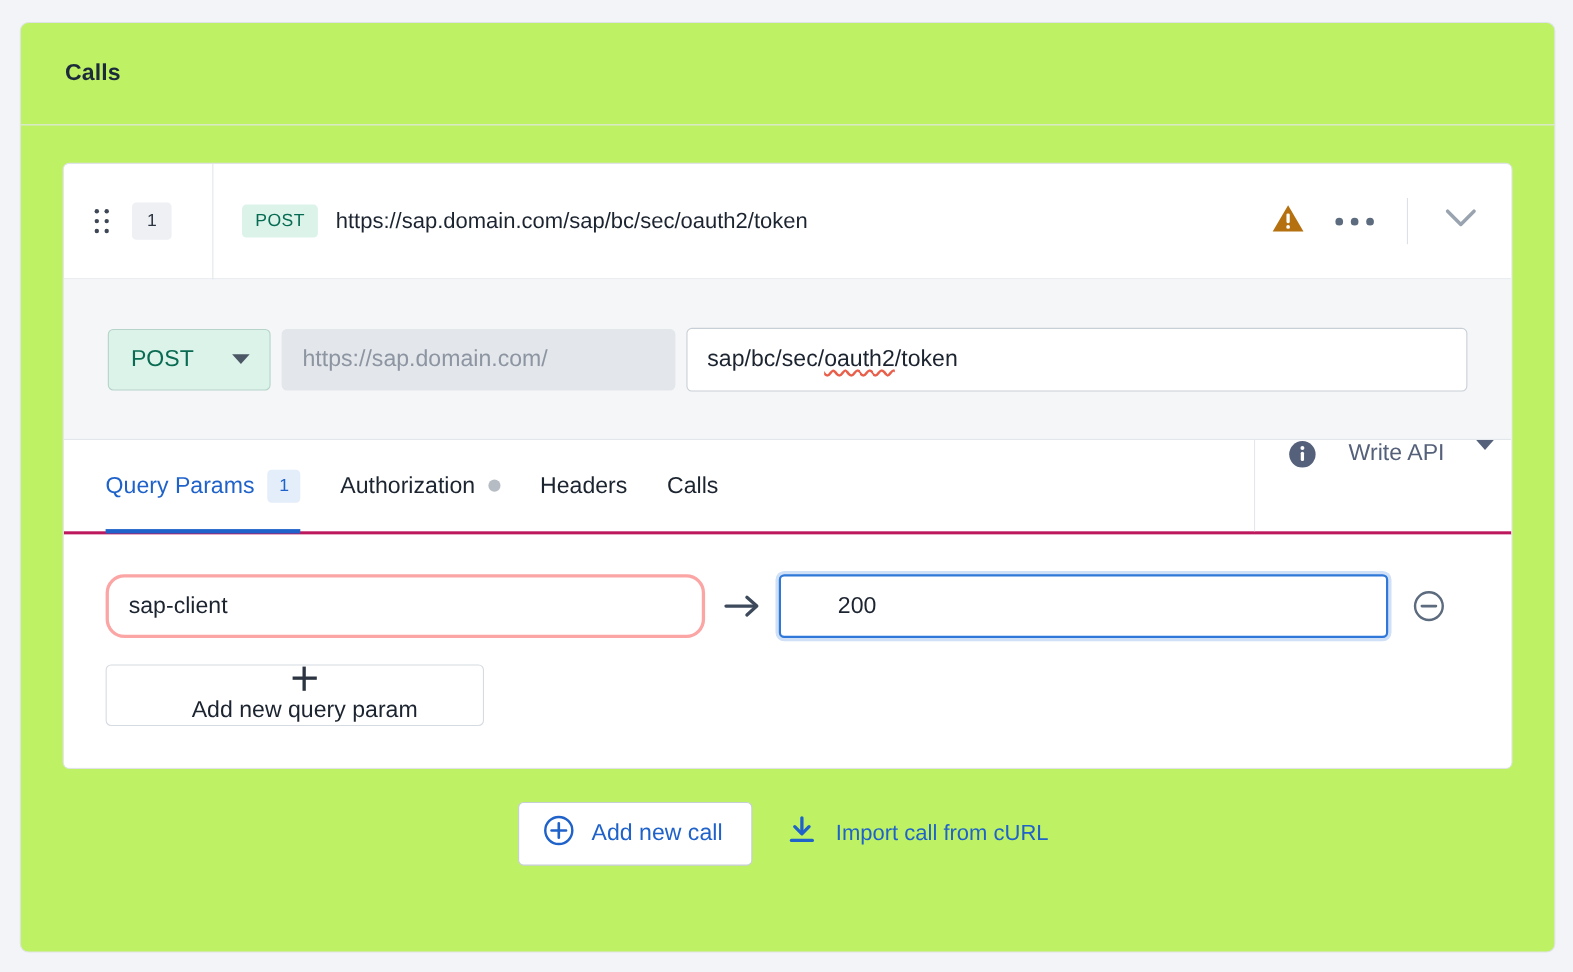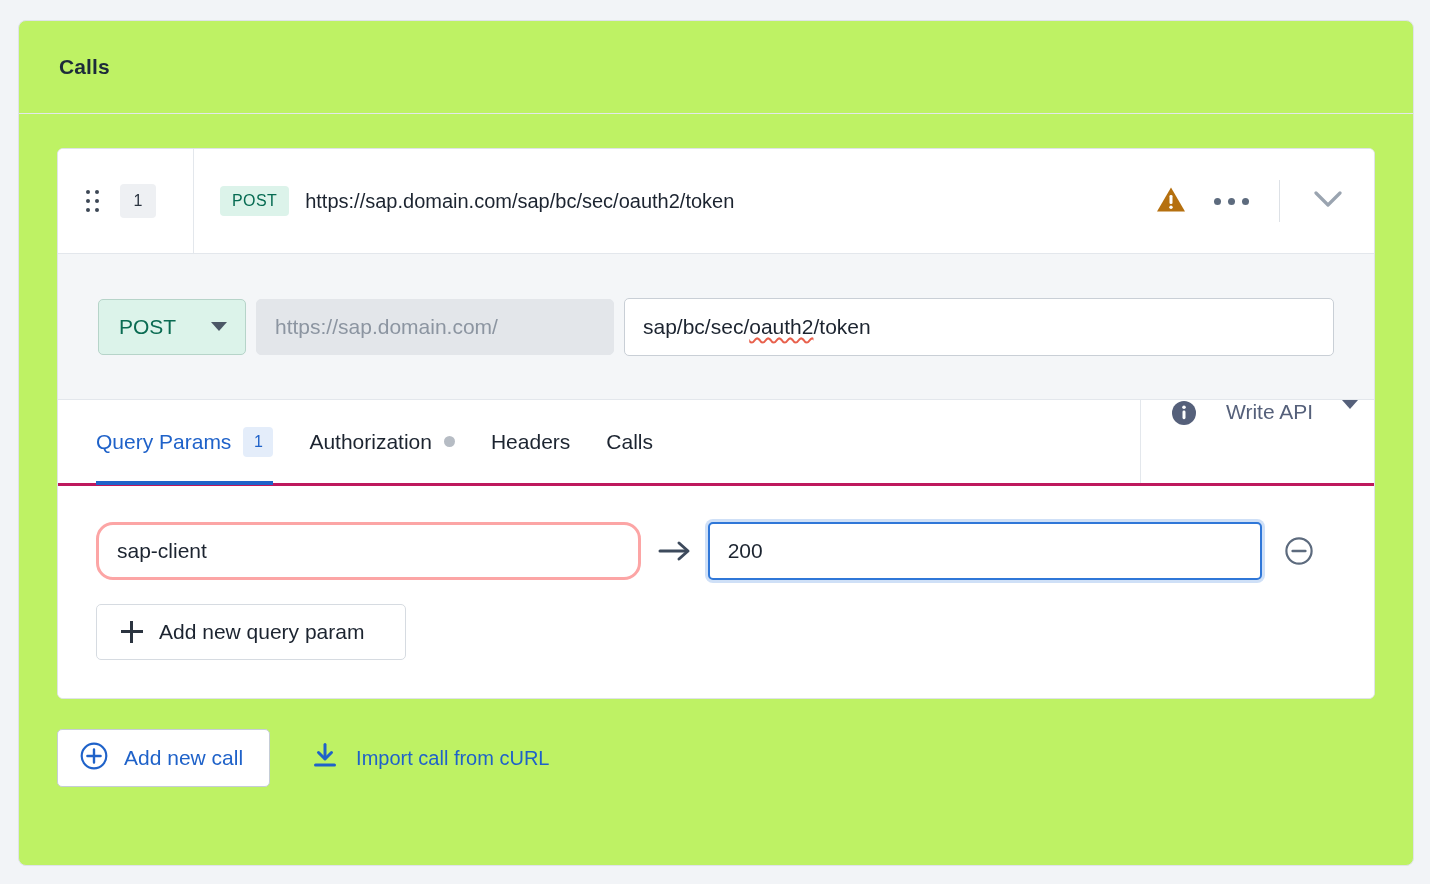--- a/index.html
+++ b/index.html
@@ -275,58 +275,61 @@
     box-shadow: 0 0 0 3px #cfe0f7;
     display: flex; align-items: center;
   }
   .value-input {
     width: 100%; height: 100%;
     border: none; outline: none; background: transparent;
     padding: 2px 18px;
     font-size: 21px;
     color: #1c2430;
     font-family: "Liberation Sans", sans-serif;
+    margin-left: 34px;
   }
   .remove-btn {
     width: 76px;
     display: flex; align-items: center; justify-content: center;
     cursor: pointer;
   }
 
   .add-param-btn {
     margin-top: 24px;
     height: 56px;
-    width: 310px;
+    width: 344px;
     border: 1px solid #d6dbe1;
     border-radius: 5px;
     background: #fff;
     display: flex; align-items: center;
     gap: 16px;
     padding-left: 24px;
     font-size: 21px;
     color: #1c2430;
     cursor: pointer;
     font-family: "Liberation Sans", sans-serif;
+    flex-direction: column;
   }
   .plus-glyph {
     position: relative; width: 22px; height: 22px; display: block;
   }
   .plus-glyph::before, .plus-glyph::after {
     content: ""; position: absolute; background: #2b3440;
   }
   .plus-glyph::before { left: 0; top: 9px; width: 22px; height: 3px; }
   .plus-glyph::after { top: 0; left: 9px; height: 22px; width: 3px; }
 
   
   .footer-actions {
     display: flex;
     align-items: center;
-    gap: 32px;
+    gap: 22px;
     margin-top: 30px;
     padding-bottom: 40px;
+    justify-content: center;
   }
   .add-call-btn {
     height: 58px;
     border: 1px solid #c5cdd6;
     border-radius: 5px;
     background: #fff;
     color: #1f62c9;
     font-size: 21px;
     display: flex; align-items: center; gap: 16px;
     padding: 0 26px 0 22px;

